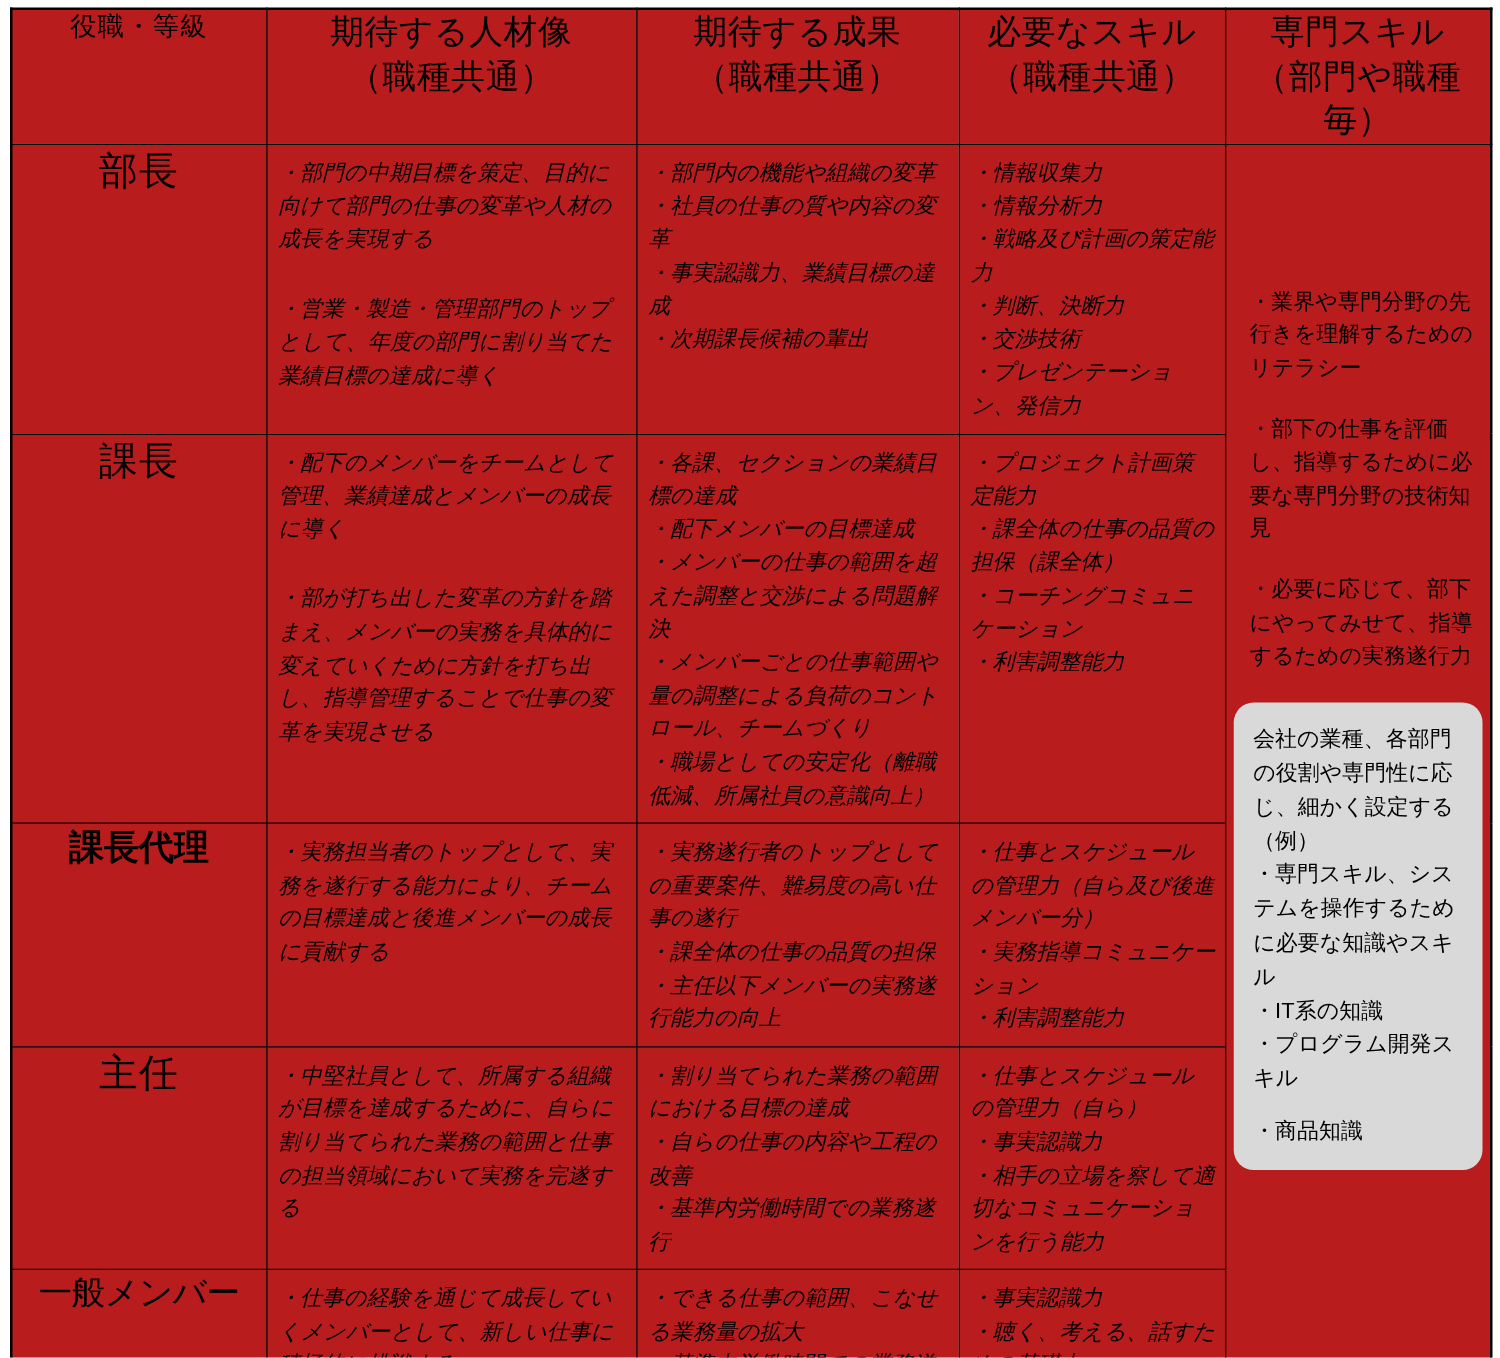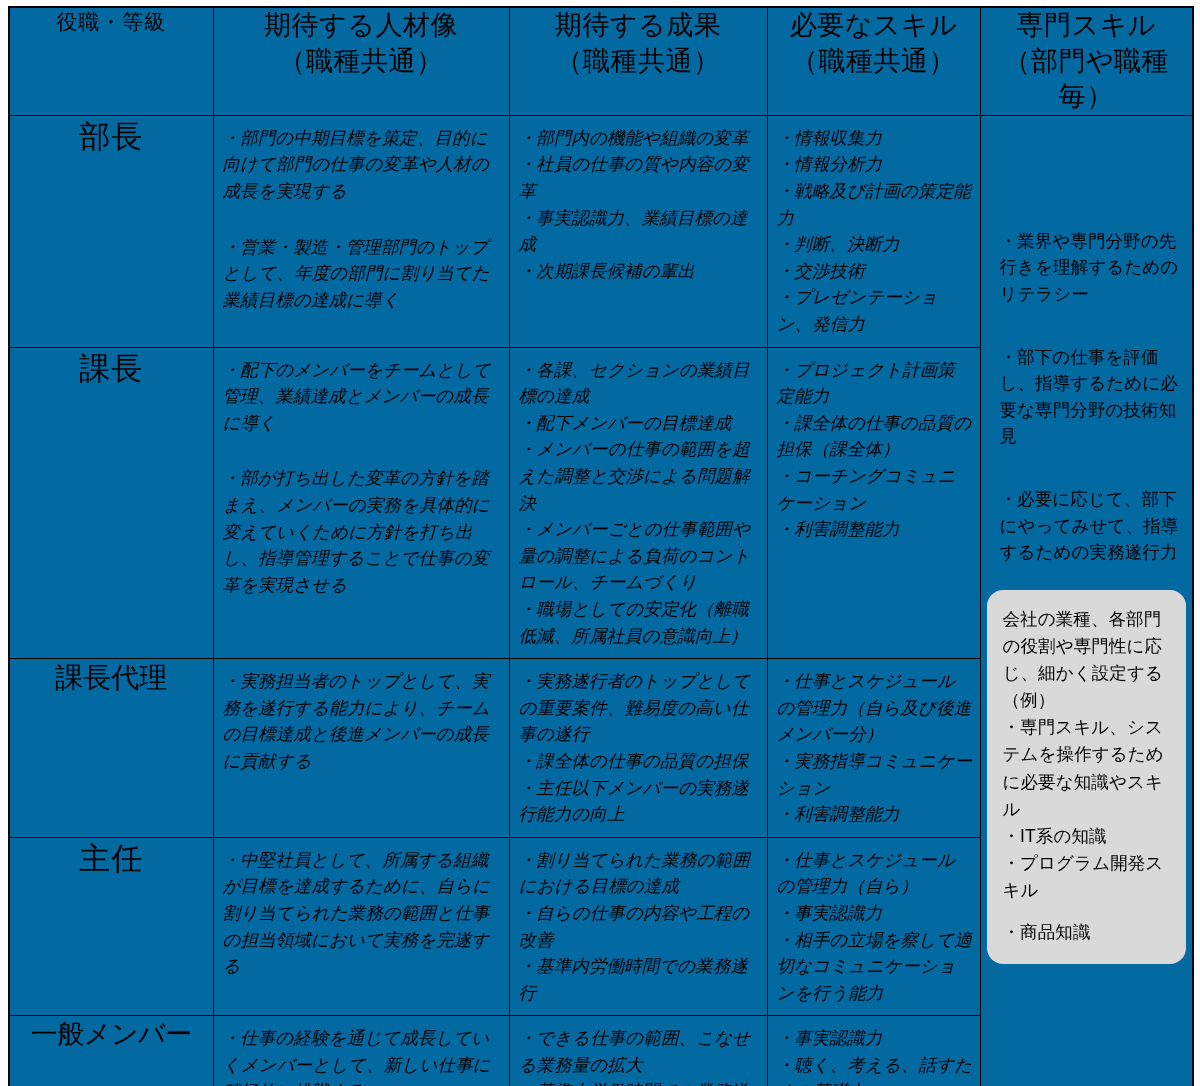--- a/index.html
+++ b/index.html
@@ -24,21 +24,21 @@
     width: 1184px;
     border-collapse: collapse;
     table-layout: fixed;
     border: 2px solid #000;
   }
   table.grade-table th,
   table.grade-table td {
     border: 1.5px solid #000;
     vertical-align: top;
     padding: 0;
-    background: #0369a1;
+    background: #b91c1c;
   }
   thead th {
     background: #f2f2f2;
     text-align: center;
     vertical-align: middle;
     font-weight: normal;
     font-size: 27px;
     line-height: 1.32;
     padding: 10px 4px 12px 4px;
     letter-spacing: 0.5px;
@@ -52,20 +52,21 @@
   td.role-cell {
     text-align: center;
     vertical-align: middle;
     font-size: 31px;
     letter-spacing: 1px;
     padding: 4px 2px;
   }
   td.role-cell.small {
     font-size: 28px;
     letter-spacing: 0px;
+    font-weight: bold;
   }
   td.role-cell.xsmall {
     font-size: 27px;
     letter-spacing: -0.5px;
   }
 
   .cell-body {
     font-size: 17.5px;
     line-height: 1.52;
     padding: 9px 7px 9px 9px;
@@ -85,21 +86,21 @@
     vertical-align: top;
     padding: 0;
   }
   .spec-top {
     font-size: 17.5px;
     line-height: 1.52;
     padding: 112px 8px 0 19px;
     letter-spacing: 0.1px;
   }
   .spec-top p { margin: 0; }
-  .spec-top p.gap { margin-top: 36px; }
+  .spec-top p.gap { margin-top: 22px; }
 
   .spec-box {
     margin: 24px 6px 8px 6px;
     background: #d9d9d9;
     border-radius: 16px;
     padding: 16px 14px 18px 16px;
     font-size: 17.5px;
     line-height: 1.55;
     letter-spacing: 0.1px;
   }

